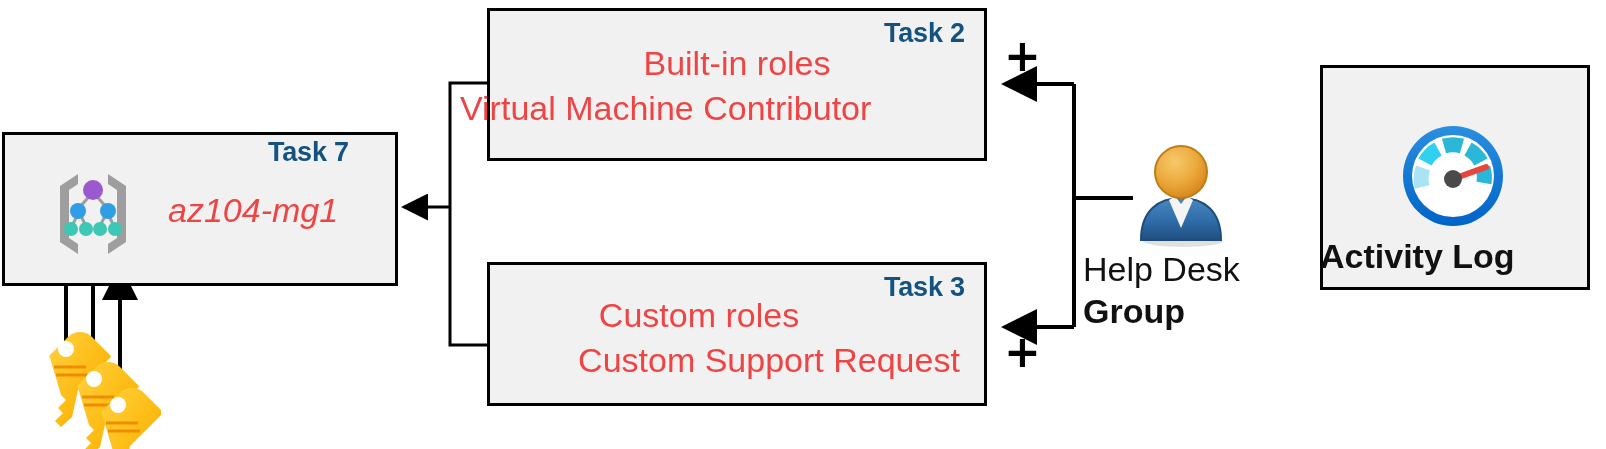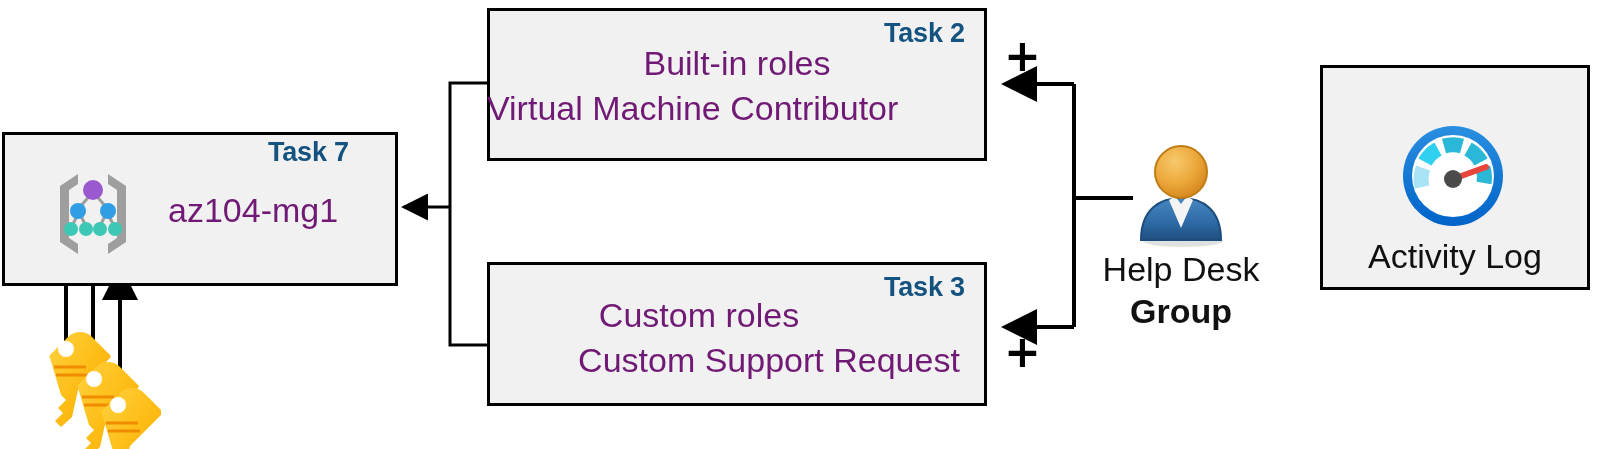--- a/index.html
+++ b/index.html
@@ -27,33 +27,32 @@
   .task-label {
     position: absolute;
     color: #14527f;
     font-weight: bold;
     font-size: 27px;
     letter-spacing: -0.2px;
     white-space: nowrap;
   }
   .box-text {
     position: absolute;
-    color: #701a75;
+    color: #ef4444;
     font-size: 34px;
     line-height: 1.33;
     text-align: center;
     white-space: nowrap;
     font-weight: 400;
   }
   .plain-text {
     position: absolute;
     color: #111111;
     font-size: 34px;
     line-height: 1.24;
-    text-align: center;
     white-space: nowrap;
   }
   .plus {
     position: absolute;
     color: #000000;
     font-weight: bold;
     font-size: 44px;
     line-height: 1;
     font-family: "DejaVu Sans", sans-serif;
   }
@@ -142,21 +141,21 @@
       <circle cx="45" cy="22" r="10" fill="#9b59d0"></circle>
       <circle cx="30" cy="43" r="8" fill="#2f9ee5"></circle>
       <circle cx="60" cy="43" r="8" fill="#2f9ee5"></circle>
       <circle cx="23" cy="61" r="7" fill="#3cc8b4"></circle>
       <circle cx="38" cy="61" r="7" fill="#3cc8b4"></circle>
       <circle cx="52" cy="61" r="7" fill="#3cc8b4"></circle>
       <circle cx="67" cy="61" r="7" fill="#3cc8b4"></circle>
     </svg>
   </div>
 
-  <div class="box-text" style="left:168px; top:188px; width:230px; text-align:left;">az104-mg1</div>
+  <div class="box-text" style="left:168px; top:188px; width:230px; text-align:left;font-style:italic;">az104-mg1</div>
 
   <div class="icon-abs" style="left:36px; top:315px; width:125px; height:134px;">
     <svg width="125" height="134" viewBox="0 0 125 134">
       <g fill="url(#gKey)">
         <path d="M22,38 L40,20 A17,17 0 0 1 64,20 L82,38 A2,2 0 0 1 82,41
                  L50,73 L44,100 L33,110 L27,104 L35,96 L30,91 L38,83 L33,78
                  L22,41 A2,2 0 0 1 22,38 Z" transform="translate(-8,2)"></path>
       </g>
       <circle cx="30" cy="34" r="8" fill="#ffffff"></circle>
       <g stroke="#f08c00" stroke-width="3">
@@ -184,21 +183,21 @@
       <g stroke="#f08c00" stroke-width="3">
         <line x1="70" y1="108" x2="102" y2="108"></line>
         <line x1="72" y1="116" x2="104" y2="116"></line>
       </g>
     </svg>
   </div>
 
   <div class="box" style="left:487px; top:8px; width:500px; height:153px;"></div>
   <div class="task-label" style="left:884px; top:18px;">Task 2</div>
   <div class="box-text" style="left:487px; top:41px; width:500px;">Built-in roles</div>
-  <div class="box-text" style="left:487px; top:86px; width:408px;">Virtual Machine Contributor</div>
+  <div class="box-text" style="left:460px; top:86px; width:408px;">Virtual Machine Contributor</div>
 
   <div class="box" style="left:487px; top:262px; width:500px; height:144px;"></div>
   <div class="task-label" style="left:884px; top:272px;">Task 3</div>
   <div class="box-text" style="left:487px; top:293px; width:424px;">Custom roles</div>
   <div class="box-text" style="left:487px; top:338px; width:564px;">Custom Support Request</div>
 
   <div class="plus" style="left:1004px; top:34px;">+</div>
   <div class="plus" style="left:1004px; top:330px;">+</div>
 
   <div class="icon-abs" style="left:1133px; top:142px; width:96px; height:106px;">
@@ -225,15 +224,15 @@
         <path d="M27,41 A33,33 0 0 1 40,28" stroke="#2fd0f0"></path>
         <path d="M46,25 A33,33 0 0 1 64,25" stroke="#2bb8d8"></path>
         <path d="M70,28 A33,33 0 0 1 83,41" stroke="#2bb8d8"></path>
         <path d="M85,47 A33,33 0 0 1 86,62" stroke="#2bb8d8"></path>
       </g>
       <line x1="55" y1="58" x2="88" y2="46" stroke="#e8453c" stroke-width="6" stroke-linecap="round"></line>
       <circle cx="55" cy="58" r="9" fill="#4a4a4a"></circle>
     </svg>
   </div>
 
-  <div class="plain-text" style="left:1320px; top:235px; width:270px;">Activity Log</div>
+  <div class="plain-text" style="left:1320px; top:235px; width:270px;font-weight:bold;">Activity Log</div>
 
 </div>
 
 </body></html>

